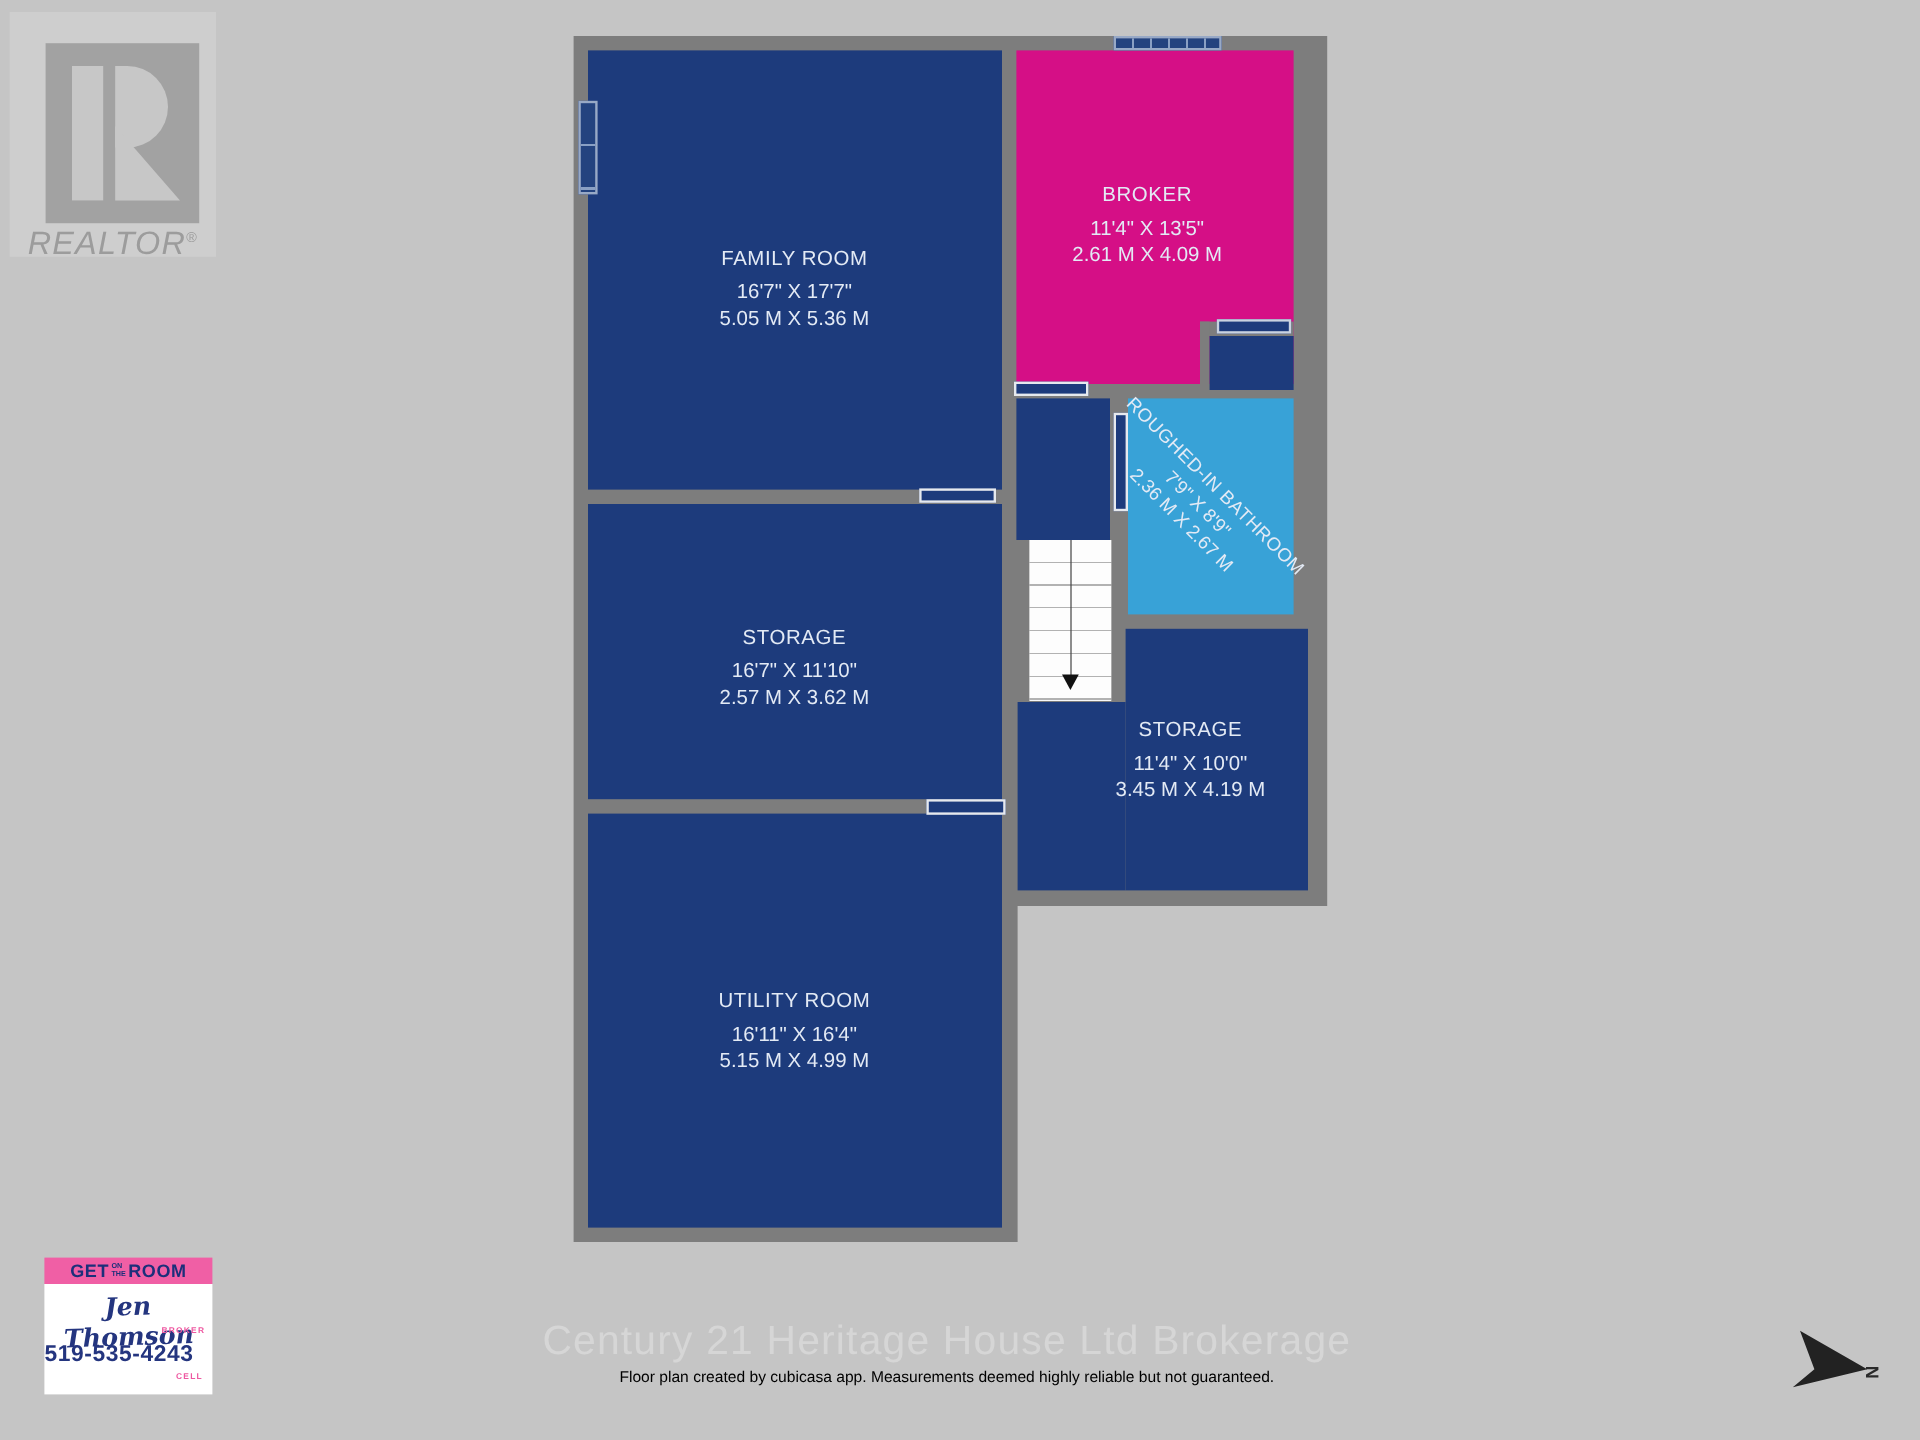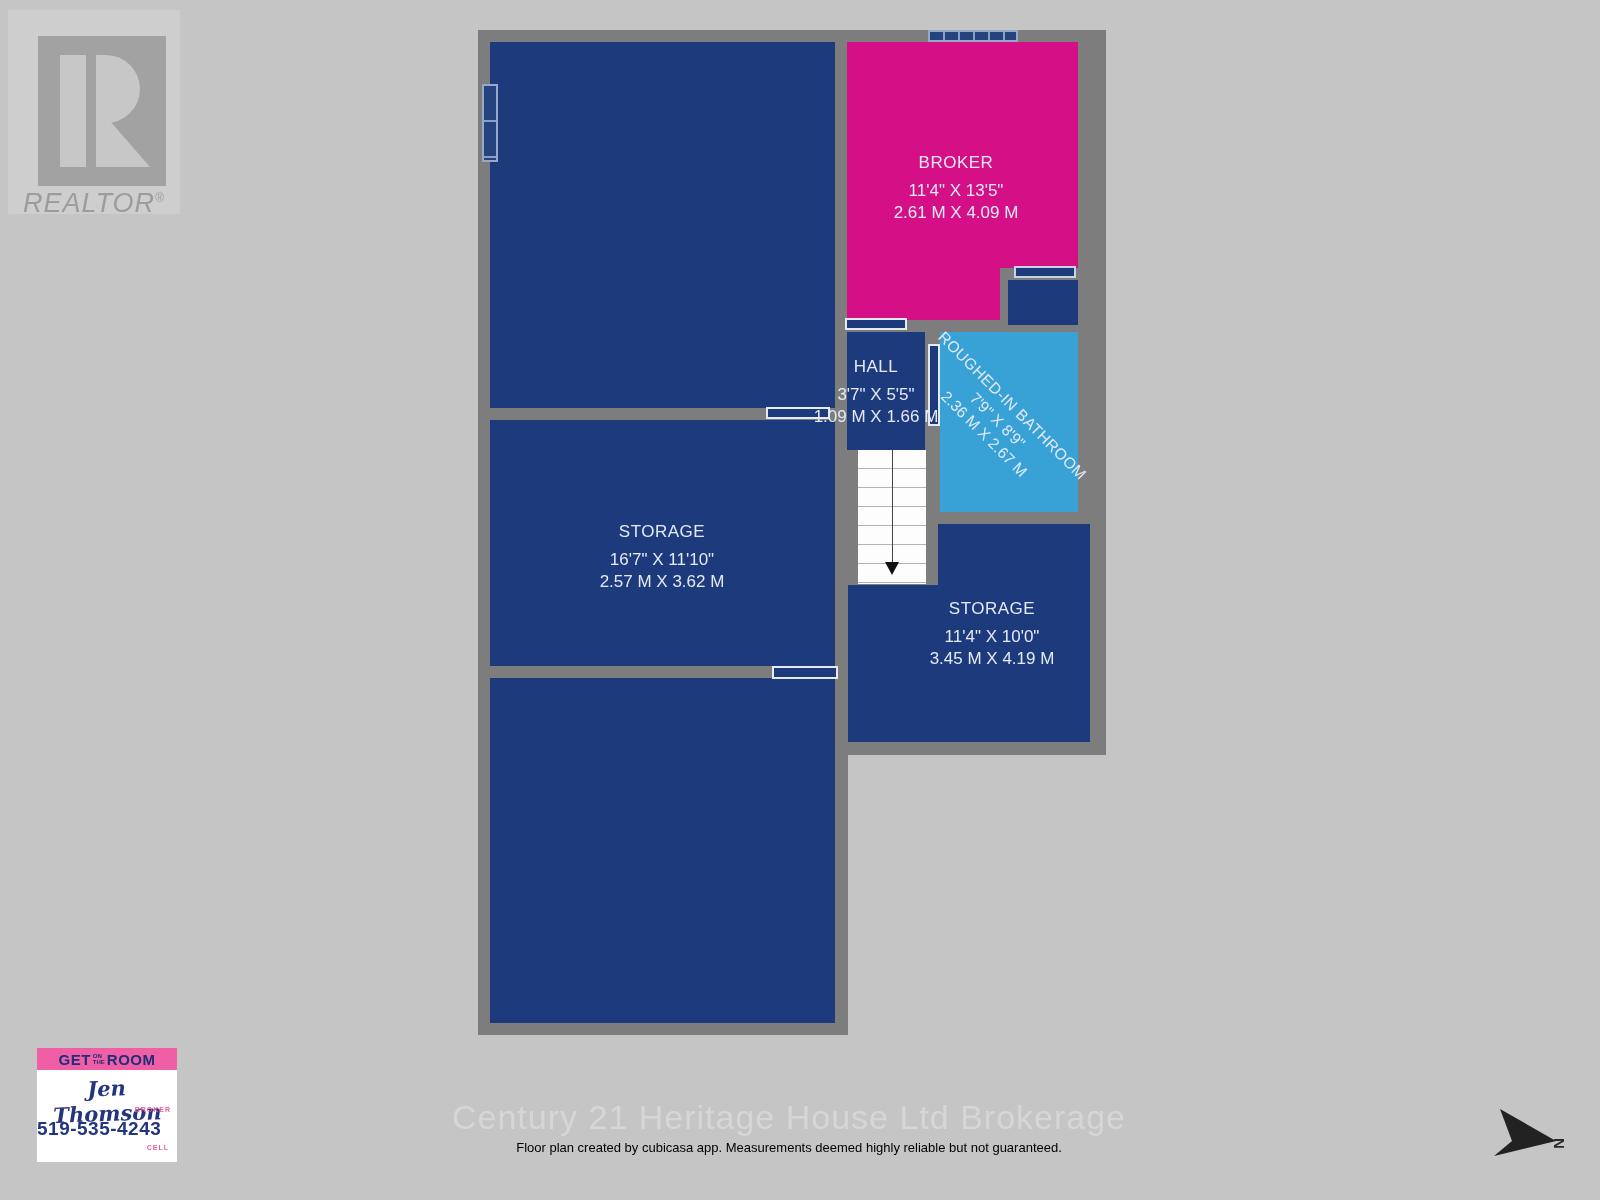--- a/index.html
+++ b/index.html
@@ -125,44 +125,49 @@
   </div>
 
   <div id="winFamily" class="sym window"></div>
   <div id="winBedroom" class="sym window"></div>
   <div id="doorBedroomHall" class="sym"></div>
   <div id="doorCloset" class="sym"></div>
   <div id="doorBathroom" class="sym"></div>
   <div id="doorFamilyStorage" class="sym"></div>
   <div id="doorStorageUtility" class="sym"></div>
 
+  <div class="room-label" style="left:662px;top:241px;">
+    <div class="rname">FAMILY ROOM</div>
+    <div class="rdim">16'7" X 17'7"</div>
+    <div class="rdim">5.05 M X 5.36 M</div>
+  </div>
   <div class="room-label" style="left:956px;top:188px;">
     <div class="rname">BROKER</div>
     <div class="rdim">11'4" X 13'5"</div>
     <div class="rdim">2.61 M X 4.09 M</div>
-  </div>
-  <div class="room-label" style="left:876px;top:392px;">
-    <div class="rname">HALL</div>
-    <div class="rdim">3'7" X 5'5"</div>
-    <div class="rdim">1.09 M X 1.66 M</div>
   </div>
   <div class="room-label rot45" style="left:998px;top:420px;font-size:15px;">
     <div class="rname" style="font-size:15.5px;margin-bottom:2px;">ROUGHED-IN BATHROOM</div>
     <div class="rdim" style="font-size:15.5px;line-height:19px;">7'9" X 8'9"</div>
     <div class="rdim" style="font-size:15.5px;line-height:19px;">2.36 M X 2.67 M</div>
   </div>
   <div class="room-label" style="left:662px;top:557px;">
     <div class="rname">STORAGE</div>
     <div class="rdim">16'7" X 11'10"</div>
     <div class="rdim">2.57 M X 3.62 M</div>
   </div>
   <div class="room-label" style="left:992px;top:634px;">
     <div class="rname">STORAGE</div>
     <div class="rdim">11'4" X 10'0"</div>
     <div class="rdim">3.45 M X 4.19 M</div>
+  </div>
+  <div class="room-label" style="left:662px;top:860px;">
+    <div class="rname">UTILITY ROOM</div>
+    <div class="rdim">16'11" X 16'4"</div>
+    <div class="rdim">5.15 M X 4.99 M</div>
   </div>
 
   <div class="footer-brokerage">Century 21 Heritage House Ltd Brokerage</div>
   <div class="footer-disclaimer">Floor plan created by cubicasa app. Measurements deemed highly reliable but not guaranteed.</div>
 
   <div class="agent-card">
     <div class="agent-banner">
       <span class="big">GET</span>
       <span class="stack">
         <span>ON</span>

